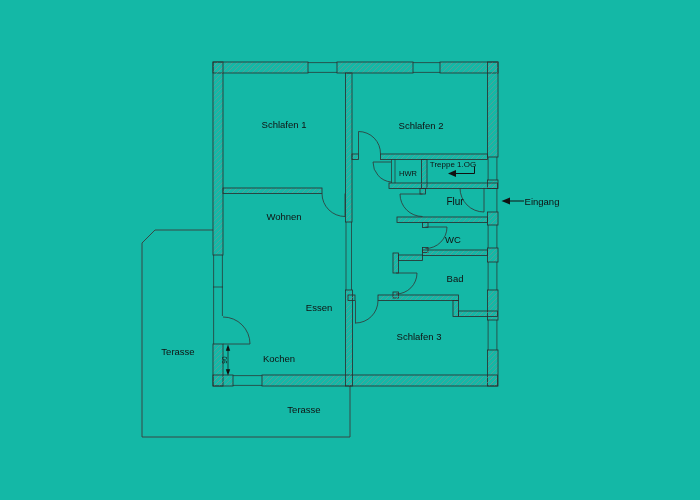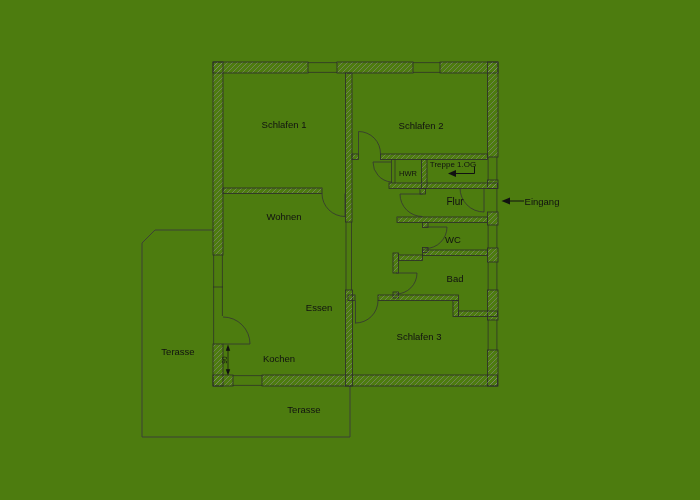--- a/index.html
+++ b/index.html
@@ -1,17 +1,17 @@
 <!DOCTYPE html>
 <html><head>
 <meta charset="utf-8">
 <style>
   html,body{margin:0;padding:0;background:#ffffff;}
   body{font-family:"Liberation Sans", sans-serif;}
-  .stage{position:relative;width:700px;height:500px;background:#4d7c0f;overflow:hidden;}
+  .stage{position:relative;width:700px;height:500px;background:#14b8a6;overflow:hidden;}
   svg{display:block;}
   text{fill:#111111;font-family:"Liberation Sans", sans-serif;}
   .wall{fill:url(#hatch);stroke:#2b2b2b;stroke-width:0.8;}
   .thinline{stroke:#2b2b2b;stroke-width:0.7;fill:none;}
   .winline{stroke:#2b2b2b;stroke-width:0.7;fill:none;}
   .door{stroke:#333333;stroke-width:0.8;fill:none;}
   .terrace{stroke:#3a3a3a;stroke-width:0.9;fill:none;}
   .anno{stroke:#111111;stroke-width:1;fill:none;}
   .annofill{fill:#111111;stroke:none;}
 </style>

